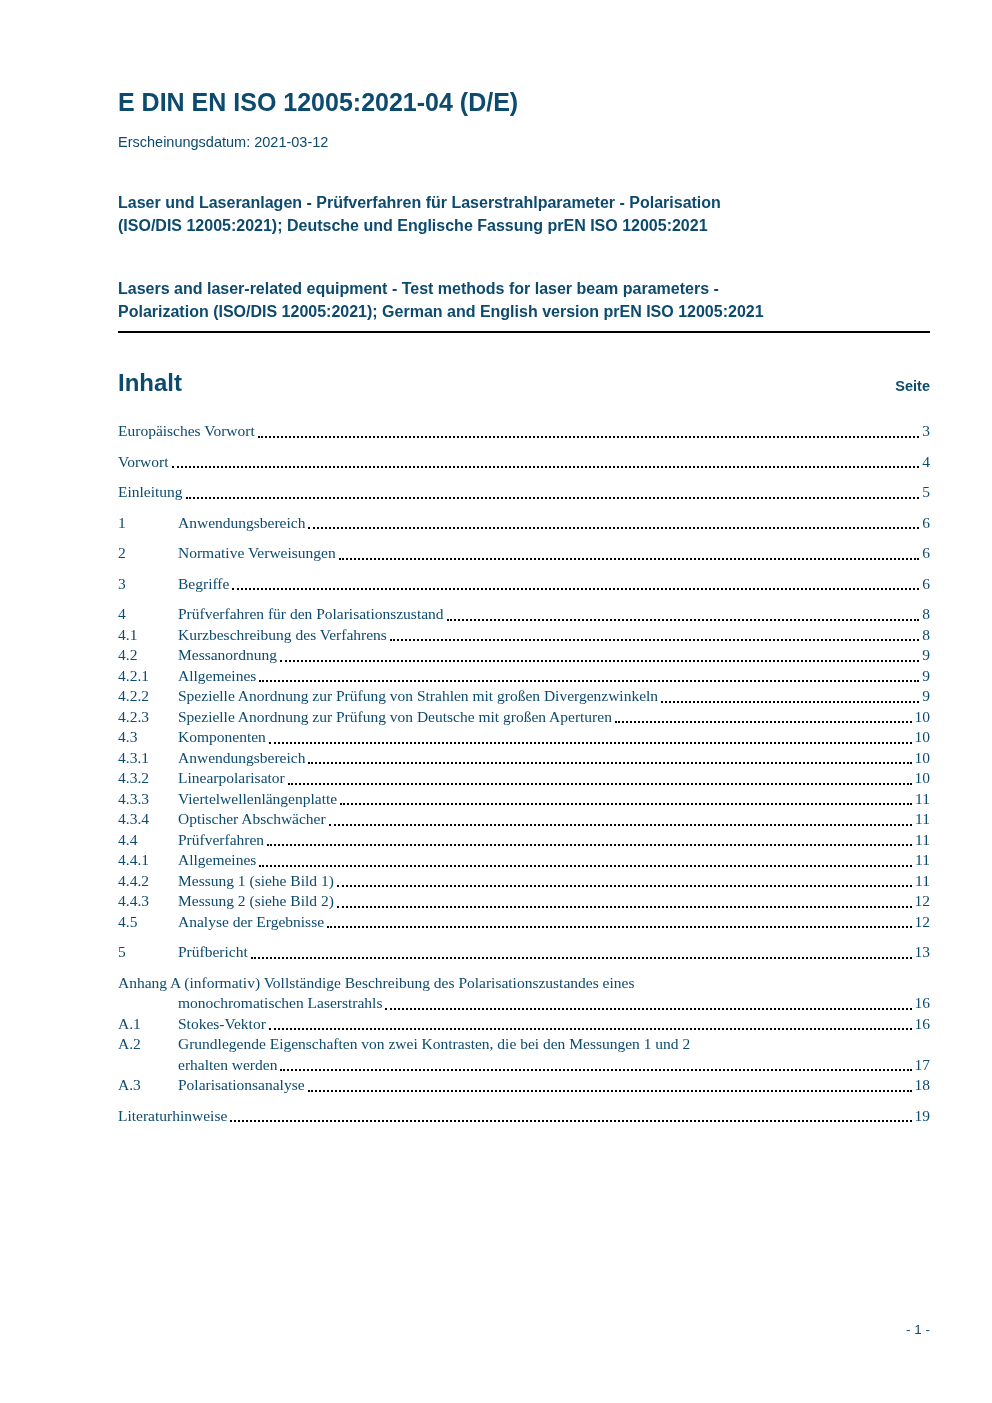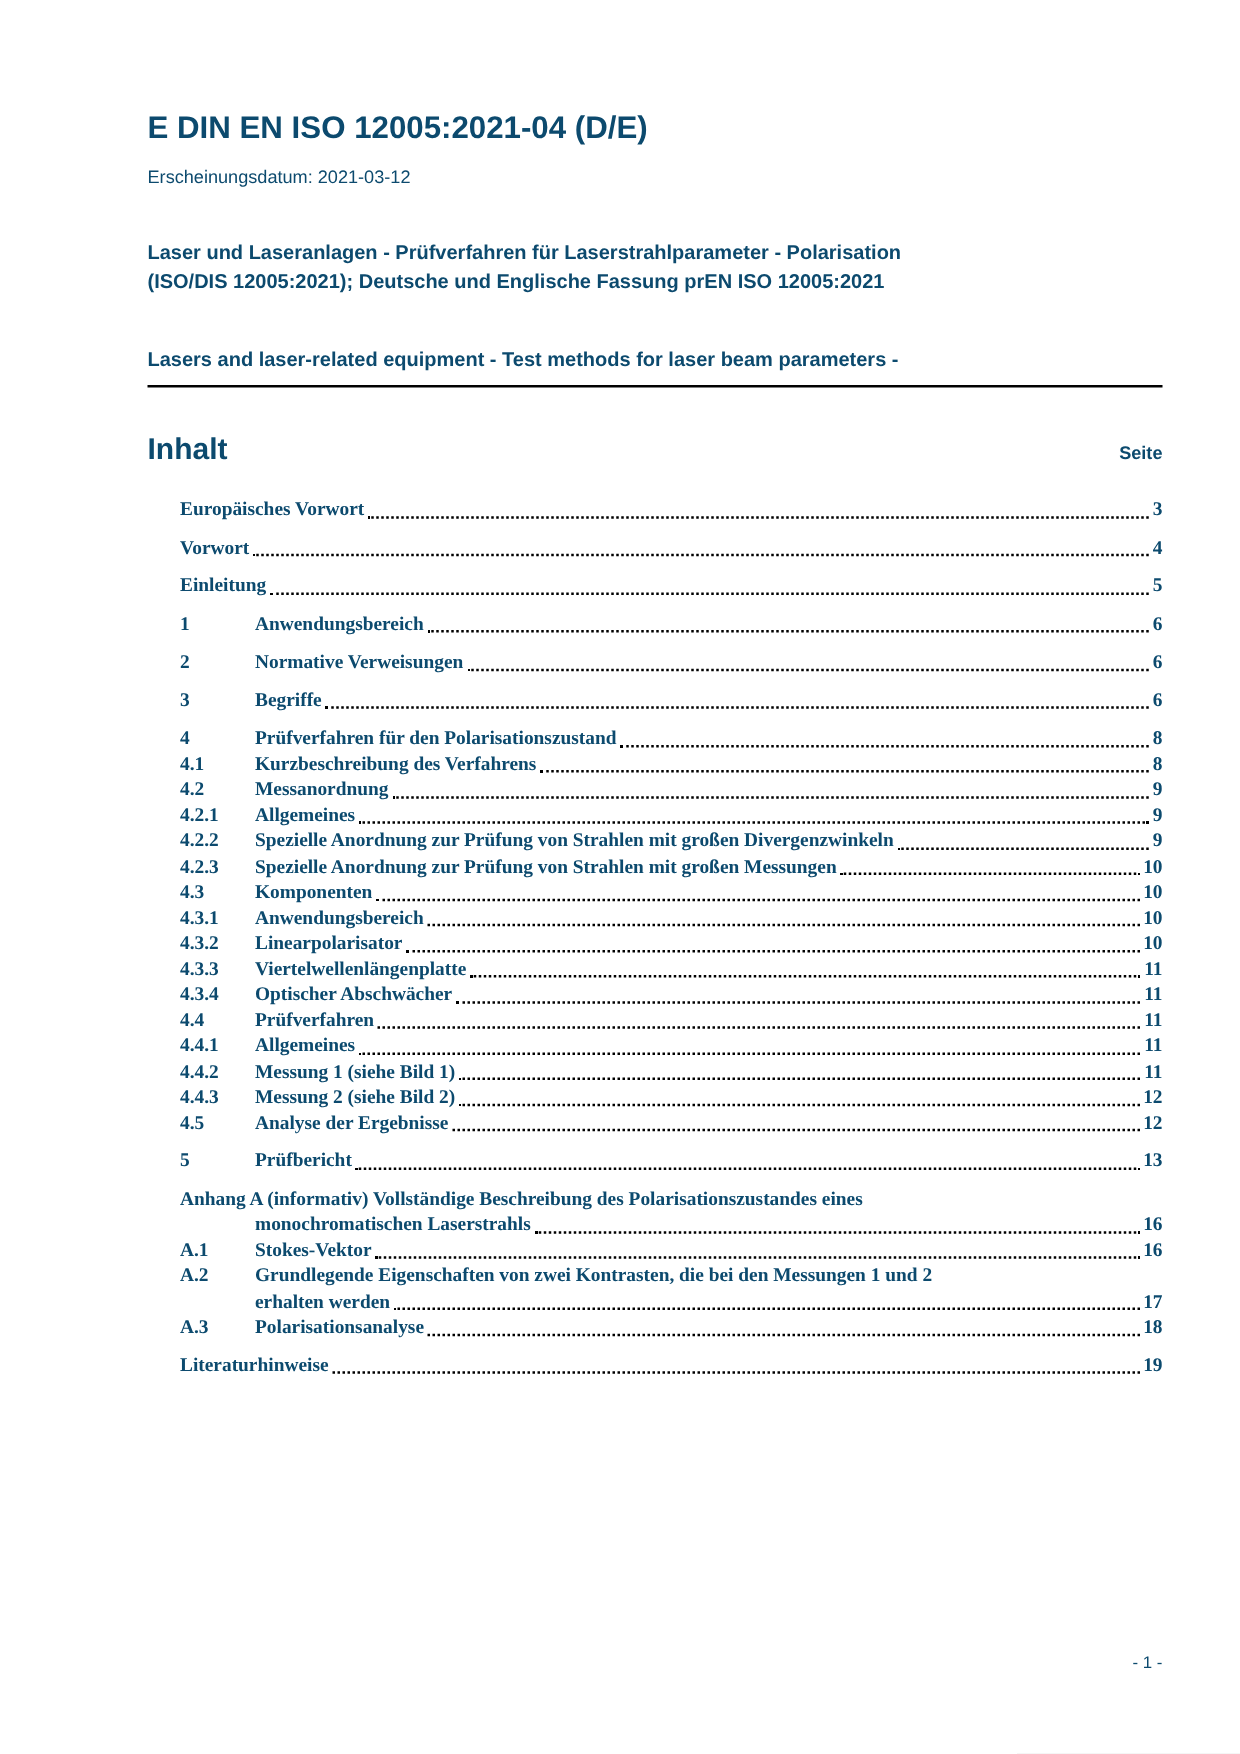--- a/index.html
+++ b/index.html
@@ -56,24 +56,23 @@
     font-weight: bold;
     line-height: 26px;
     text-align: right;
   }
   .page-col-label {
     font-size: 14.5px;
     font-weight: bold;
   }
   .toc {
     font-family: "Liberation Serif", serif;
-    font-weight: bold;
+    font-weight: normal;
     font-size: 15.5px;
     margin-top: 25px;
-    margin-left: 26px;
   }
   .toc-row {
     display: flex;
     line-height: 20.5px;
   }
   .toc-row.group {
     margin-top: 10px;
   }
   .toc-num {
     flex: 0 0 60px;
@@ -122,20 +121,21 @@
 
   <div class="publish-date">Erscheinungsdatum: 2021-03-12</div>
 
   <div class="block-title">
     <div class="line">Laser und Laseranlagen - Prüfverfahren für Laserstrahlparameter - Polarisation</div>
     <div class="line">(ISO/DIS 12005:2021); Deutsche und Englische Fassung prEN ISO 12005:2021</div>
   </div>
 
   <div class="block-title">
     <div class="line">Lasers and laser-related equipment - Test methods for laser beam parameters -</div>
+    <div class="line">Polarization (ISO/DIS 12005:2021); German and English version prEN ISO 12005:2021</div>
   </div>
 
   <div class="divider"></div>
 
   <div class="inhalt-row">
     <div class="toc-heading">Inhalt</div>
     <div class="page-col-label">Seite</div>
   </div>
 
   <div class="toc">
@@ -243,21 +243,21 @@
             <span class="toc-label">Spezielle Anordnung zur Prüfung von Strahlen mit großen Divergenzwinkeln</span>
             <span class="toc-leader"></span>
             <span class="toc-page">9</span>
           </div>
         </div>
       </div>
       <div class="toc-row">
         <span class="toc-num">4.2.3</span>
         <div class="toc-entry">
           <div class="toc-line-last">
-            <span class="toc-label">Spezielle Anordnung zur Prüfung von Strahlen mit großen Messungen</span>
+            <span class="toc-label">Spezielle Anordnung zur Prüfung von Deutsche mit großen Aperturen</span>
             <span class="toc-leader"></span>
             <span class="toc-page">10</span>
           </div>
         </div>
       </div>
       <div class="toc-row">
         <span class="toc-num">4.3</span>
         <div class="toc-entry">
           <div class="toc-line-last">
             <span class="toc-label">Komponenten</span>

